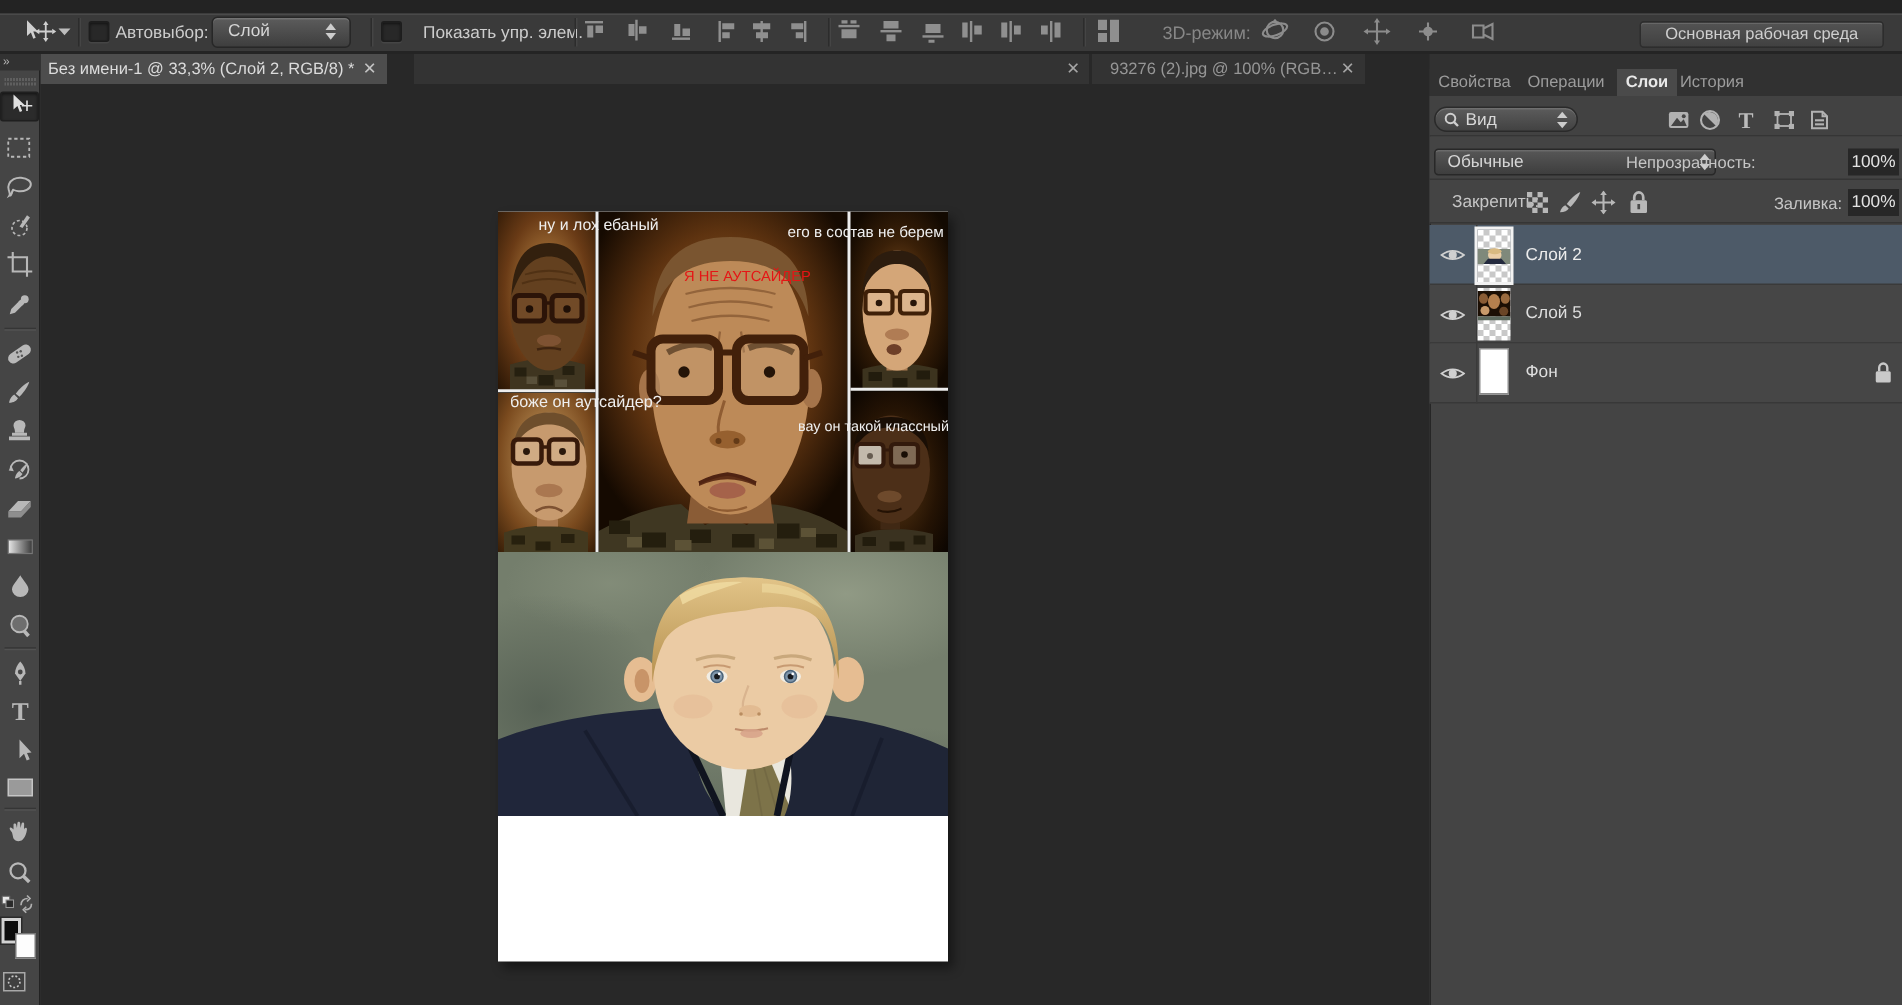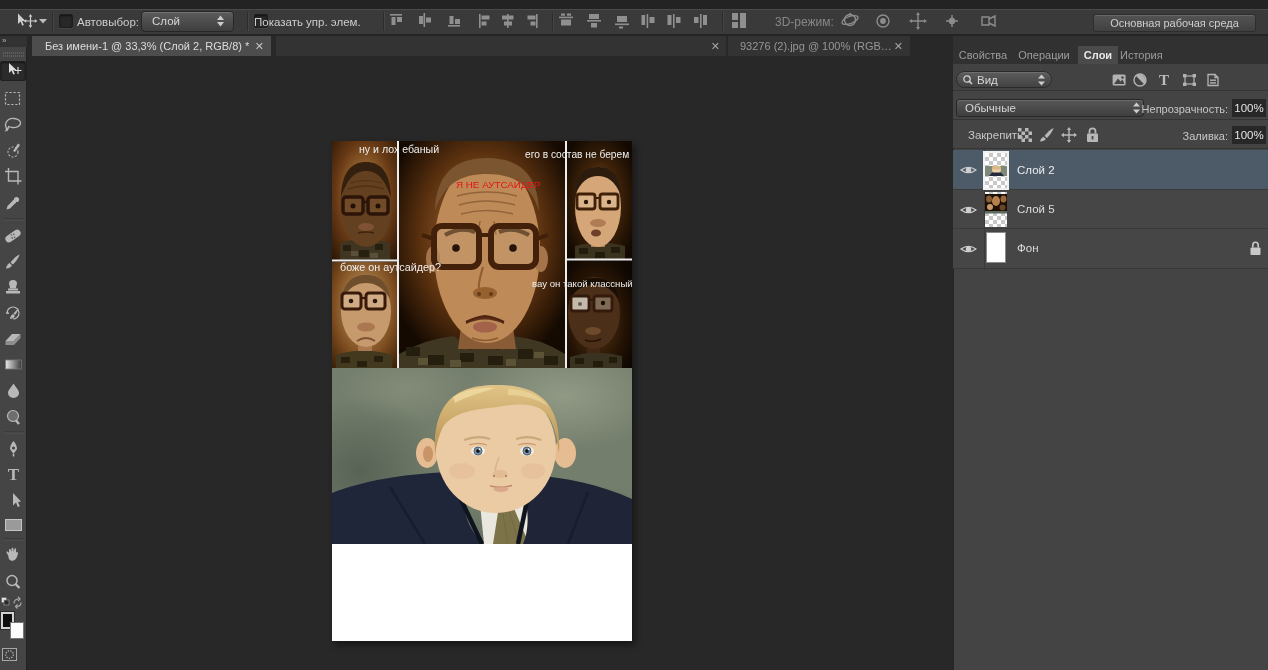--- a/index.html
+++ b/index.html
@@ -36,21 +36,21 @@
 <div class="a cb" style="left:59px;top:14px"></div>
 <div class="a lbl" style="left:77px;top:16px;font-size:11.5px">Автовыбор:</div>
 <div class="a dd" style="left:141px;top:11px;width:91px;height:19px"></div>
 <div class="a lbl" style="left:152px;top:15px;font-size:11.5px;color:#d6d6d6">Слой</div>
 <svg class="a" style="left:216px;top:15px" width="9" height="12">
     <path d="M4.5,0.5 L8,5 L1,5 Z" fill="#cdcdcd"></path>
     <path d="M4.5,11.5 L8,7 L1,7 Z" fill="#cdcdcd"></path>
   </svg>
 <div class="a vsep" style="left:247px;top:12px;height:19px"></div>
 <div class="a cb" style="left:254px;top:14px"></div>
-<div class="a lbl" style="left:254px;top:16px;font-size:11.5px">Показать упр. элем.</div>
+<div class="a lbl" style="left:282px;top:16px;font-size:11.5px">Показать упр. элем.</div>
 <div class="a vsep" style="left:383px;top:12px;height:19px"></div>
 
 <svg class="a" style="left:390px;top:13px" width="340" height="16" viewBox="0 0 340 16">
  <g fill="#8f8f8f">
   <rect x="0" y="1" width="12" height="1.6"></rect>
       <rect x="1.5" y="4" width="4" height="8"></rect>
       <rect x="7" y="4" width="5" height="5"></rect>
   <rect x="33.5" y="0" width="1.6" height="14"></rect>
       <rect x="29" y="3" width="4" height="8"></rect>
       <rect x="36" y="4.5" width="5" height="5"></rect>
@@ -113,21 +113,21 @@
   <path d="M10,0.5 l-2.5,3 h5 Z"></path>
       <path d="M78,0 l-2,3 h4 Z"></path>
       <path d="M78,18 l-2,-3 h4 Z"></path>
       <path d="M69,9 l3,-2 v4 Z"></path>
       <path d="M87,9 l-3,-2 v4 Z"></path>
  </g>
 </svg>
 
 <div class="a" style="left:1093px;top:14px;width:161px;height:16px;background:linear-gradient(#535353,#414141);border:1px solid #2d2d2d;border-radius:3px;box-shadow:inset 0 1px 0 rgba(255,255,255,.12);color:#cfcfcf;font-size:11px;line-height:16px;text-align:center;white-space:nowrap">Основная рабочая среда</div>
 
-<div class="tab" style="left:32px;width:239px;background:#4d4d4d;color:#dcdcdc"> <span style="padding-left:13px">Без имени-1 @ 33,3% (Слой 2, RGB/8) *</span><span style="position:absolute;right:7px;top:0;color:#c3c3c3;font-size:11px">✕</span></div>
+<div class="tab" style="left:19px;width:239px;background:#4d4d4d;color:#dcdcdc"> <span style="padding-left:13px">Без имени-1 @ 33,3% (Слой 2, RGB/8) *</span><span style="position:absolute;right:7px;top:0;color:#c3c3c3;font-size:11px">✕</span></div>
 <div class="tab" style="left:276px;width:450px"><span style="position:absolute;right:6px;top:0;color:#a5a5a5">✕</span></div>
 <div class="tab" style="left:728px;width:182px"><span style="padding-left:12px">93276 (2).jpg @ 100% (RGB…</span><span style="position:absolute;right:7px;top:0;color:#a5a5a5">✕</span></div>
 
 <div class="a" style="left:0;top:36px;width:27px;height:634px;background:#454545;border-right:1px solid #222;box-sizing:border-box"></div>
 <div class="a" style="left:0;top:36px;width:27px;height:11px;background:#323232;color:#b5b5b5;font-size:8px;line-height:10px;padding-left:2px;box-sizing:border-box">»</div>
 <div class="a" style="left:3px;top:52px;width:21px;height:2px;background:repeating-linear-gradient(90deg,#5f5f5f 0 1px,transparent 1px 2px)"></div>
 <div class="a" style="left:3px;top:55px;width:21px;height:2px;background:repeating-linear-gradient(90deg,#5f5f5f 0 1px,transparent 1px 2px)"></div>
 
 <div class="a" style="left:0px;top:61px;width:26px;height:20px;background:#2b2b2b;border:1px solid #1f1f1f;border-radius:2px;box-sizing:border-box;box-shadow:inset 0 1px 2px rgba(0,0,0,.5)"></div>
 <svg class="a" style="left:0;top:56px" width="27" height="614" viewBox="0 0 27 614">
@@ -578,21 +578,21 @@
  </g>
 </svg>
 
 <div class="a" style="left:953px;top:91px;width:315px;height:29px;background:#444444;border-bottom:1px solid #353535;box-sizing:border-box"></div>
 <div class="a" style="left:956px;top:99px;width:188px;height:18px;background:linear-gradient(#575757,#3e3e3e);border:1px solid #282828;border-radius:3px;box-sizing:border-box;box-shadow:inset 0 1px 0 rgba(255,255,255,.12)"></div>
 <div class="a" style="left:965px;top:102px;color:#d6d6d6;font-size:11.5px">Обычные</div>
 <svg class="a" style="left:1132px;top:102px" width="9" height="12">
     <path d="M4.5,0.5 L8,4.6 L1,4.6 Z" fill="#cdcdcd"></path>
     <path d="M4.5,11.5 L8,7.4 L1,7.4 Z" fill="#cdcdcd"></path>
   </svg>
-<div class="a" style="left:1124px;top:103px;color:#c6c6c6;font-size:11px;width:104px;text-align:right;white-space:nowrap">Непрозрачность:</div>
+<div class="a" style="left:1084px;top:103px;color:#c6c6c6;font-size:11px;width:104px;white-space:nowrap">Непрозрачность:</div>
 <div class="a" style="left:1232px;top:99px;width:34px;height:18px;background:#272727;color:#e4e4e4;font-size:11.5px;line-height:18px;text-align:center">100%</div>
 
 <div class="a" style="left:953px;top:120px;width:315px;height:29px;background:#444444;border-bottom:1px solid #353535;box-sizing:border-box"></div>
 <div class="a" style="left:968px;top:129px;color:#c6c6c6;font-size:11.5px">Закрепить:</div>
 <svg class="a" style="left:1018px;top:127px" width="84" height="16" viewBox="0 0 84 16">
  <g fill="#b8b8b8">
   <rect x="0" y="1" width="3.5" height="3.5"></rect>
       <rect x="7" y="1" width="3.5" height="3.5"></rect>
       <rect x="3.5" y="4.5" width="3.5" height="3.5"></rect>
       <rect x="10.5" y="4.5" width="3.5" height="3.5"></rect>

